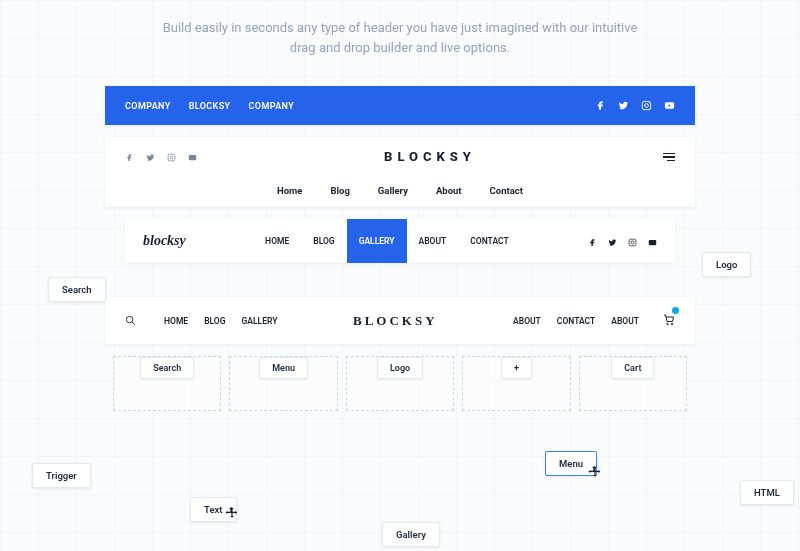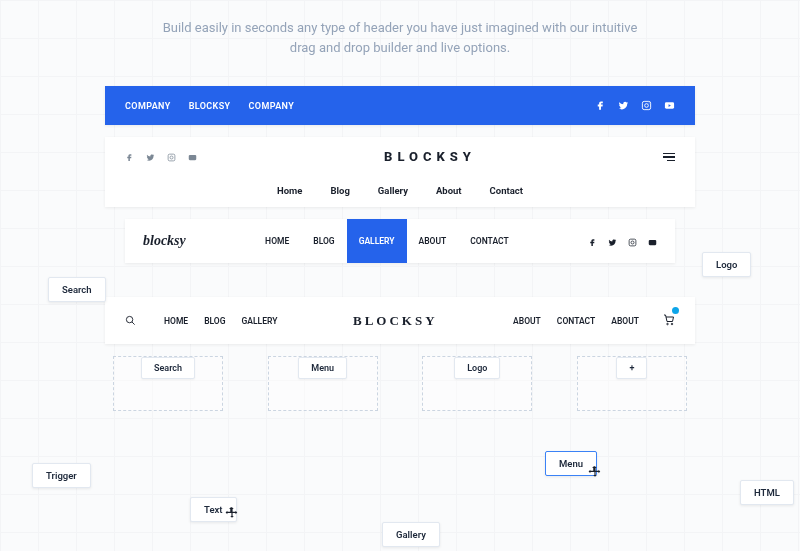--- a/index.html
+++ b/index.html
@@ -176,20 +176,23 @@
       </div>
     <div class="drop-zone">
         <div class="dz-btn">Menu</div>
       </div>
     <div class="drop-zone">
         <div class="dz-btn">Logo</div>
       </div>
     <div class="drop-zone">
         <div class="dz-btn">+</div>
       </div>
+    <div class="drop-zone">
+        <div class="dz-btn">Cart</div>
+      </div>
   </div>
 </div>
 
 <div class="floating-chip" style="top:277px;left:48px;">Search</div>
 <div class="floating-chip" style="top:252px;left:702px;">Logo</div>
 <div class="floating-chip" style="top:463px;left:32px;">Trigger</div>
 <div class="floating-chip" style="top:497px;left:190px;">Text</div>
 <div class="floating-chip" style="top:522px;left:382px;">Gallery</div>
 <div class="floating-chip chip-menu-drag" style="top:451px;left:545px;">Menu</div>
 <div class="floating-chip" style="top:480px;left:740px;">HTML</div>

